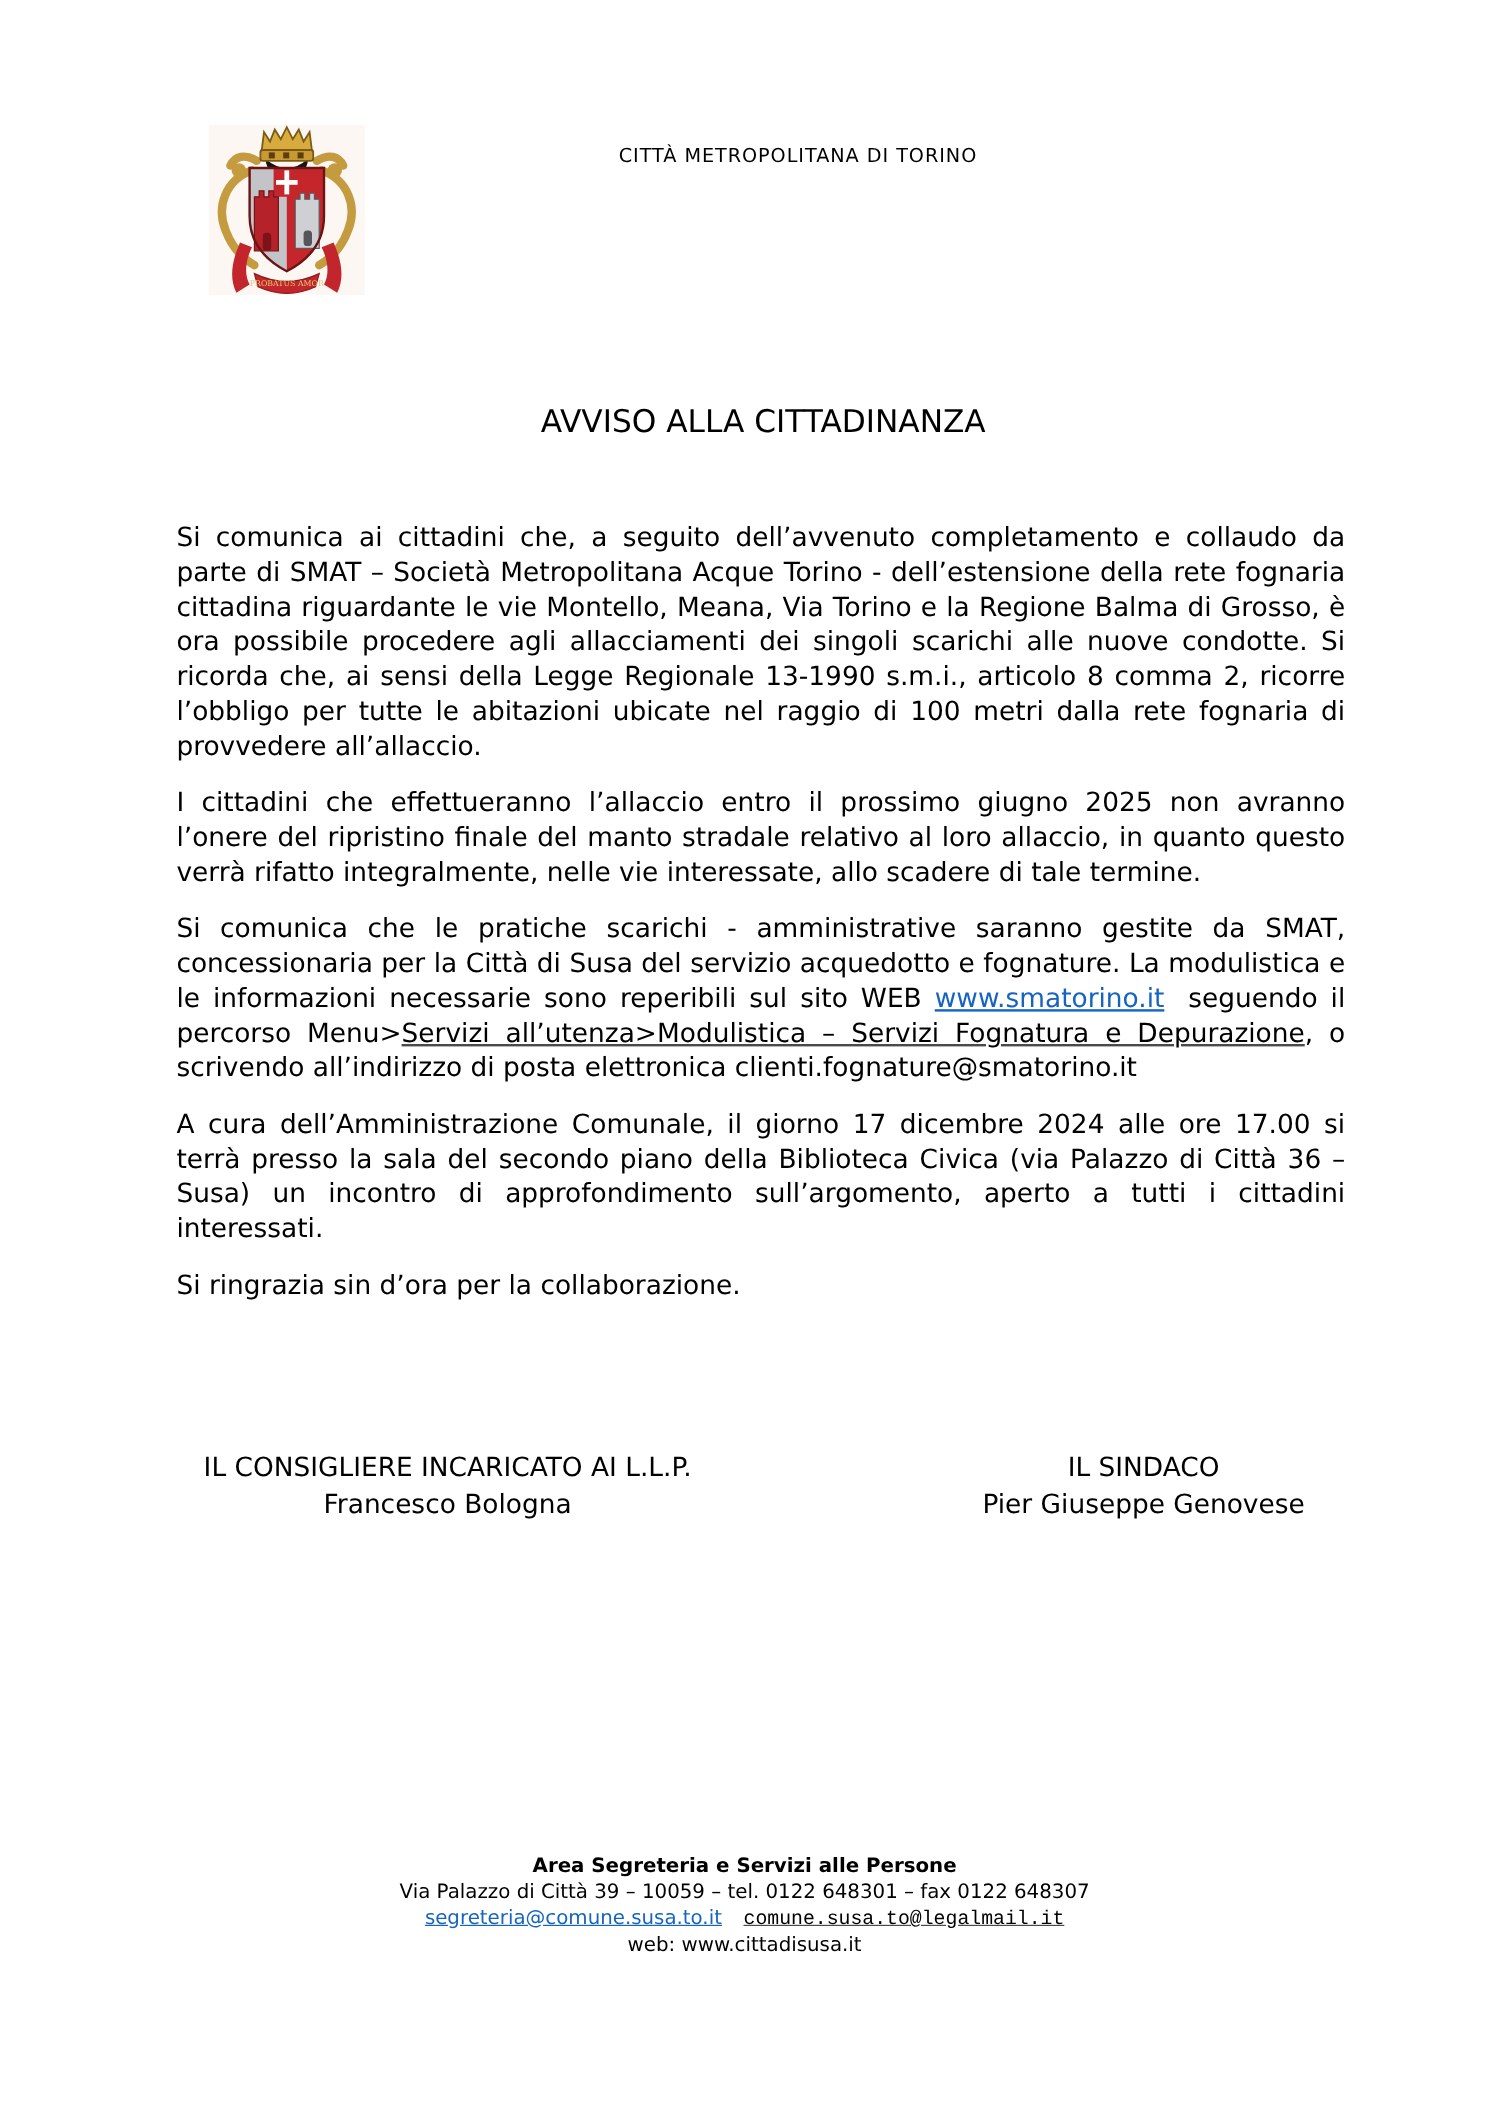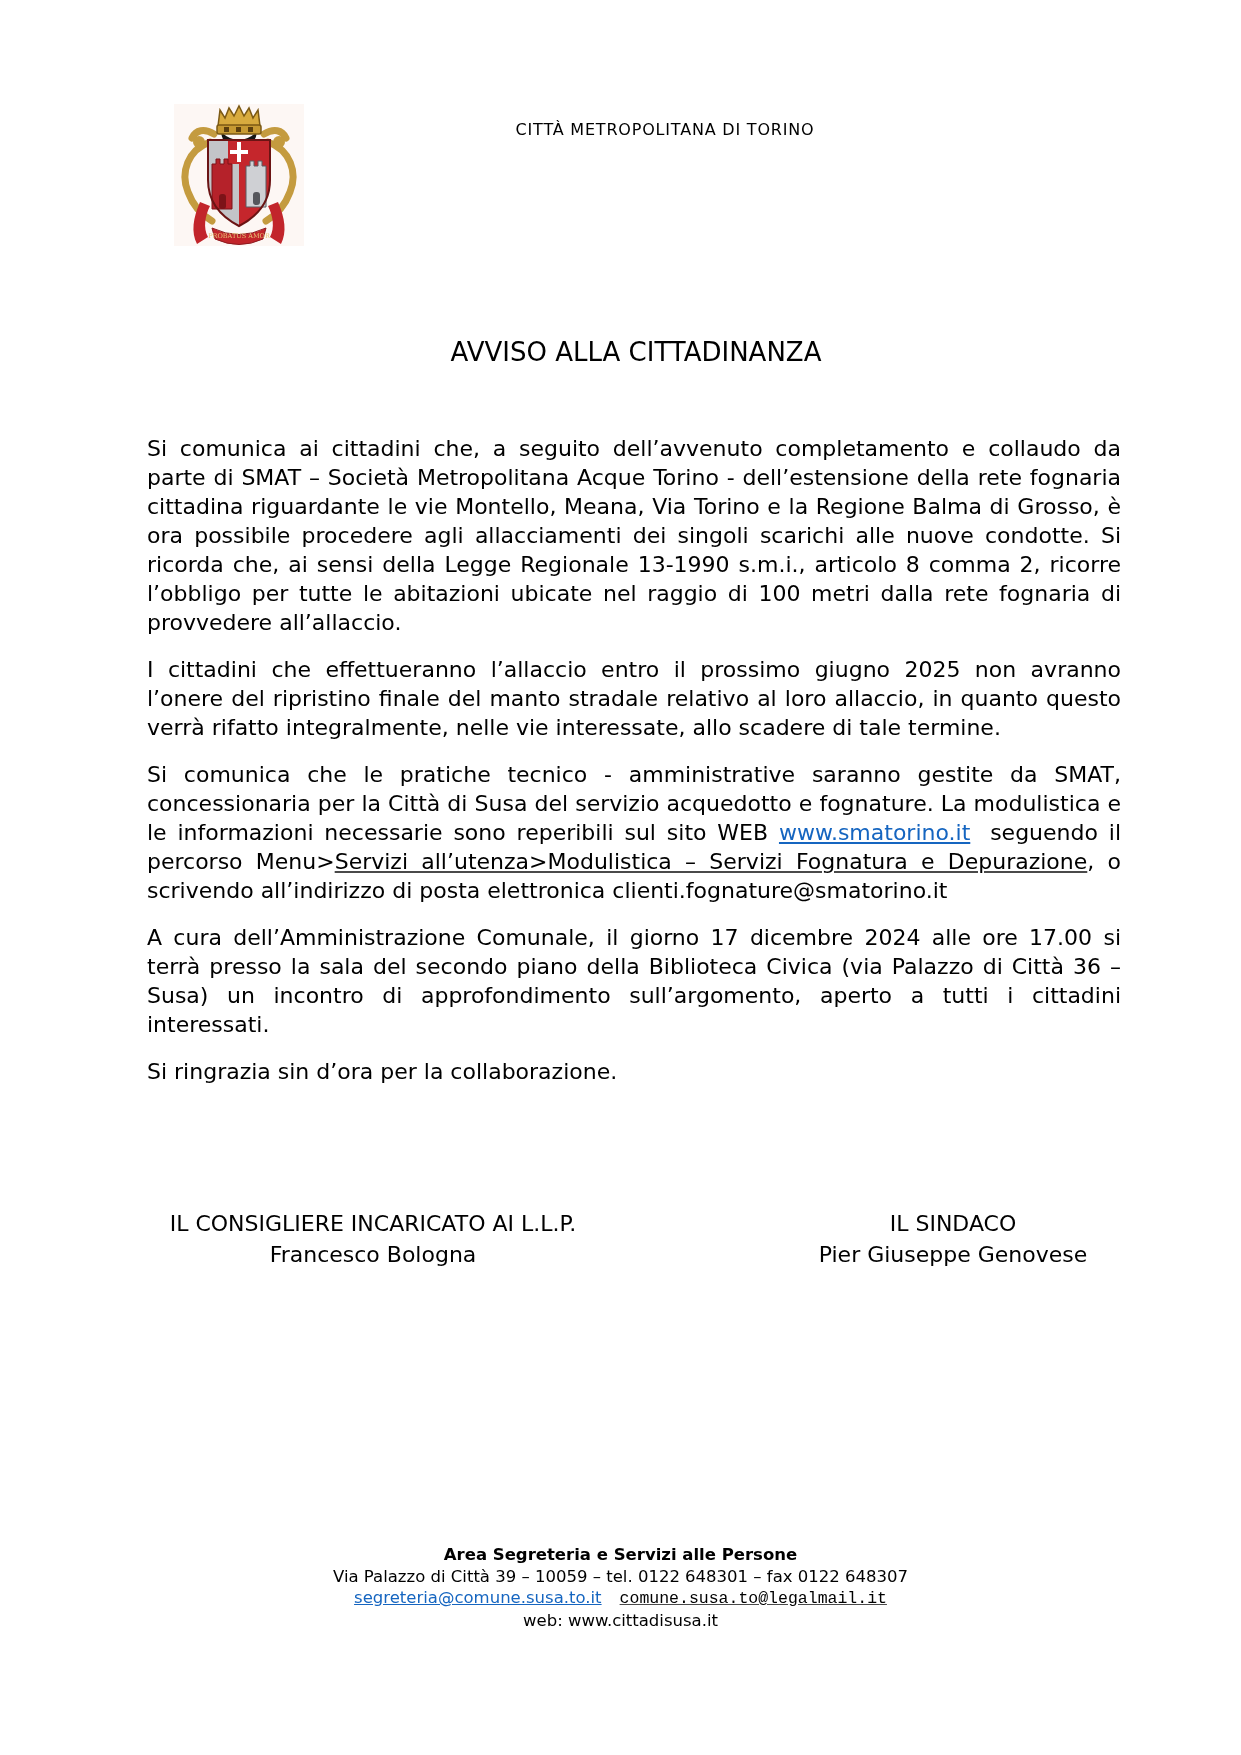--- a/index.html
+++ b/index.html
@@ -137,21 +137,21 @@
 
   <div class="header-text">
     <div class="city-subtitle">CITTÀ METROPOLITANA DI TORINO</div>
   </div>
 
   <h1 class="notice-title">AVVISO ALLA CITTADINANZA</h1>
 
   <main class="body-text">
     <p>Si comunica ai cittadini che, a seguito dell’avvenuto completamento e collaudo da parte di SMAT – Società Metropolitana Acque Torino - dell’estensione della rete fognaria cittadina riguardante le vie Montello, Meana, Via Torino e la Regione Balma di Grosso, è ora possibile procedere agli allacciamenti dei singoli scarichi alle nuove condotte. Si ricorda che, ai sensi della Legge Regionale 13-1990 s.m.i., articolo 8 comma 2, ricorre l’obbligo per tutte le abitazioni ubicate nel raggio di 100 metri dalla rete fognaria di provvedere all’allaccio.</p>
     <p>I cittadini che effettueranno l’allaccio entro il prossimo giugno 2025 non avranno l’onere del ripristino finale del manto stradale relativo al loro allaccio, in quanto questo verrà rifatto integralmente, nelle vie interessate, allo scadere di tale termine.</p>
-    <p><span>Si comunica che le pratiche tecnico - amministrative saranno gestite da SMAT, concessionaria per la Città di Susa del servizio acquedotto e fognature. La modulistica e le informazioni necessarie sono reperibili sul sito WEB</span>
+    <p><span>Si comunica che le pratiche scarichi - amministrative saranno gestite da SMAT, concessionaria per la Città di Susa del servizio acquedotto e fognature. La modulistica e le informazioni necessarie sono reperibili sul sito WEB</span>
       <a class="link-blue gap-after">www.smatorino.it</a>
       <span>seguendo il percorso Menu&gt;</span><span class="path-underline">Servizi all’utenza&gt;Modulistica – Servizi Fognatura e Depurazione</span><span>, o scrivendo all’indirizzo di posta elettronica clienti.fognature@smatorino.it</span></p>
     <p>A cura dell’Amministrazione Comunale, il giorno 17 dicembre 2024 alle ore 17.00 si terrà presso la sala del secondo piano della Biblioteca Civica (via Palazzo di Città 36 – Susa) un incontro di approfondimento sull’argomento, aperto a tutti i cittadini interessati.</p>
     <p>Si ringrazia sin d’ora per la collaborazione.</p>
   </main>
 
   <div class="signatures">
     <div class="sig-col sig-left">
       <div>IL CONSIGLIERE INCARICATO AI L.L.P.</div>
       <div>Francesco Bologna</div>

